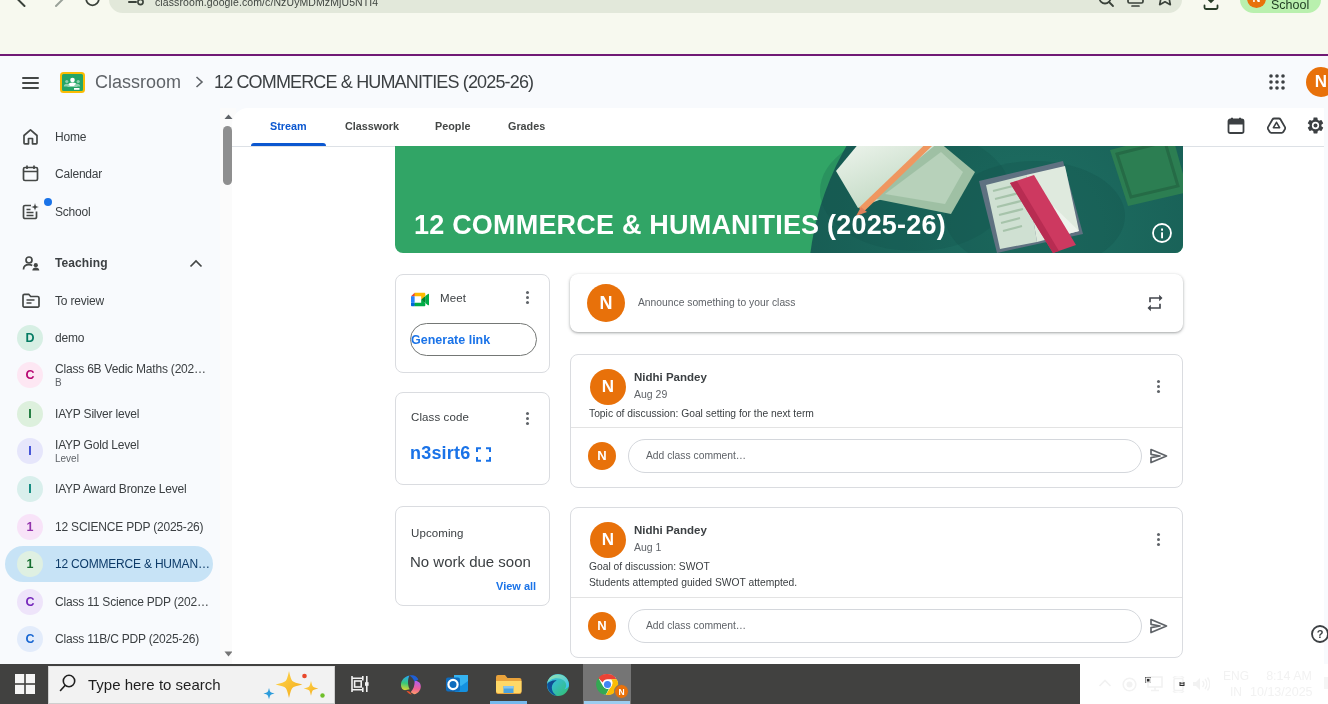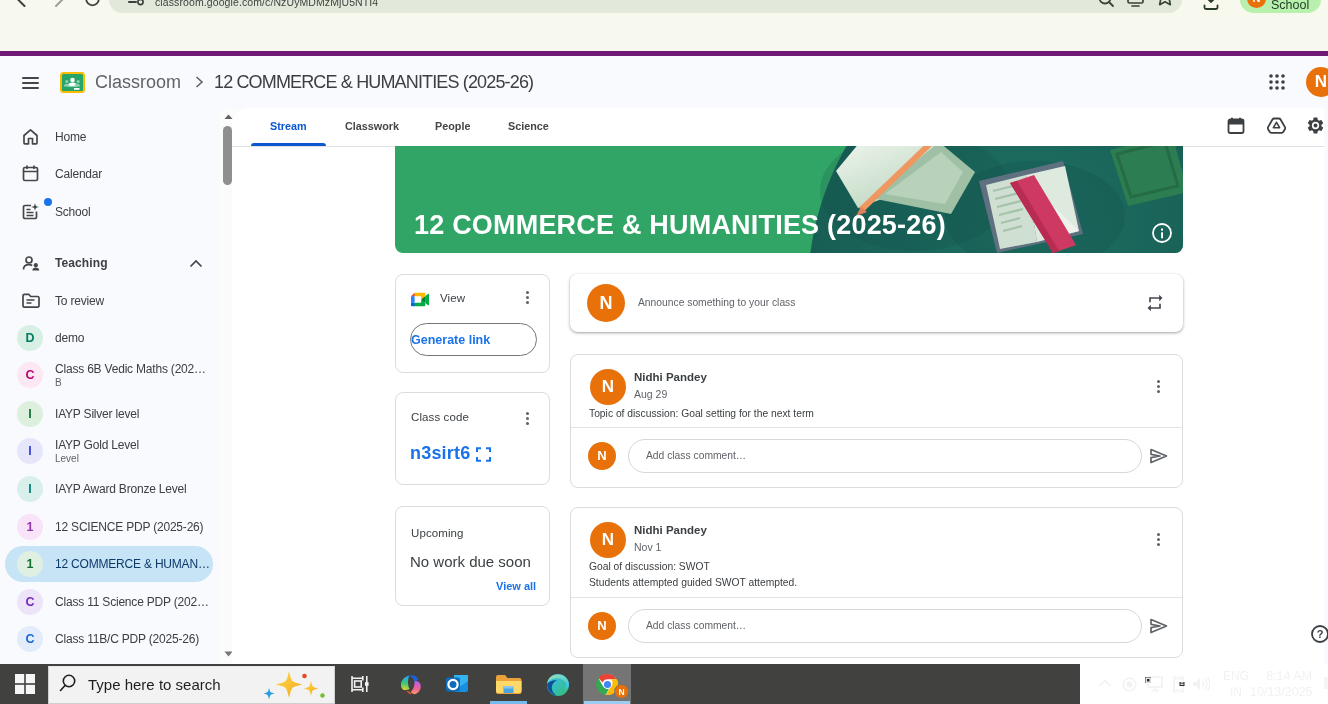--- a/index.html
+++ b/index.html
@@ -1,20 +1,20 @@
 <!DOCTYPE html>
 <html><head><meta charset="utf-8">
 <style>
 *{margin:0;padding:0;box-sizing:border-box}
 html,body{width:1328px;height:704px;overflow:hidden}
 body{font-family:"Liberation Sans",sans-serif;position:relative;background:#fff}
 .abs{position:absolute}
 #stage{position:absolute;left:0;top:0;width:1328px;height:704px;overflow:hidden}
 
-#chrome{position:absolute;left:0;top:0;width:1328px;height:56px;background:#f7f9ef;border-bottom:5px solid #701a75}
+#chrome{position:absolute;left:0;top:0;width:1328px;height:56px;background:#f7f9ef;border-bottom:2px solid #701a75}
 #omnibox{position:absolute;left:109px;top:-14px;width:1073px;height:27px;border-radius:14px;background:#e2e8da}
 #urltxt{position:absolute;left:155px;top:-4px;font-size:10.5px;color:#3f4540;letter-spacing:0.1px}
 #profchip{position:absolute;left:1240px;top:-14px;width:81px;height:27px;border-radius:14px;background:#b9f0ae}
 #profchip .av{position:absolute;left:7px;top:3px;width:19px;height:19px;border-radius:50%;background:#e8710a;color:#fff;font-size:11px;font-weight:bold;text-align:center;line-height:19px}
 #profchip .nm{position:absolute;left:31px;top:12px;font-size:12.5px;color:#1d3a20}
 
 #bmbar{position:absolute;left:0;top:16px;width:1328px;height:40px}
 #bmsep{position:absolute;left:1234px;top:12px;width:2.5px;height:16px;background:#a5e89b;border-radius:2px}
 #allbk{position:absolute;left:1276px;top:13px;font-size:12.5px;color:#30352f;white-space:nowrap}
 
@@ -183,21 +183,21 @@
       </svg>
   <div class="abs" style="left:223px;top:70px;width:9px;height:59px;border-radius:4.5px;background:#8f8f8f"></div>
   <svg class="abs" style="left:223px;top:594px" width="11" height="8">
         <path d="M1.5 1.5 L9.5 1.5 L5.5 6.5 Z" fill="#757575"></path>
       </svg>
 
   <div id="content">
     <div class="tab" style="left:38px;color:#0b57d0">Stream</div>
     <div class="tab" style="left:113px">Classwork</div>
     <div class="tab" style="left:203px">People</div>
-    <div class="tab" style="left:276px">Science</div>
+    <div class="tab" style="left:276px">Grades</div>
     <div class="abs" style="left:18.5px;top:34.5px;width:75px;height:3px;background:#0b57d0;border-radius:3px 3px 0 0"></div>
     <div id="tabline"></div>
 
     <svg class="abs" style="left:995px;top:9px" width="18" height="18">
           <rect x="1.5" y="2.5" width="15" height="13.5" rx="1.8" stroke="#3c4043" stroke-width="1.8" fill="none"></rect>
           <rect x="1.5" y="2.5" width="15" height="5" fill="#3c4043"></rect>
           <path d="M5 0.7 v3 M13 0.7 v3" stroke="#3c4043" stroke-width="2"></path>
         </svg>
     <svg class="abs" style="left:1035px;top:9px" width="19" height="17">
           <path d="M7.2 1.5 h4.6 a2 2 0 0 1 1.75 1 l4.4 7.6 a2 2 0 0 1 0 2 l-1.55 2.7 a2 2 0 0 1 -1.75 1 h-10.3 a2 2 0 0 1 -1.75 -1 l-1.55 -2.7 a2 2 0 0 1 0 -2 l4.4 -7.6 a2 2 0 0 1 1.75 -1 z" stroke="#3c4043" stroke-width="1.8" fill="none" stroke-linejoin="round"></path>
@@ -261,21 +261,21 @@
     <div class="card" style="left:163px;top:166px;width:155px;height:99px">
       <svg class="abs" style="left:15px;top:17px" width="18" height="15" viewBox="0 0 87.5 72">
         <path fill="#00832d" d="M49.5 36l8.53 9.75 11.47 7.33 2-17.02-2-16.64-11.69 6.44z"></path>
         <path fill="#0066da" d="M0 51.5V64c0 2.85 2.31 5.17 5.17 5.17H17.7l2.59-9.46-2.59-8.21-8.58-2.59z"></path>
         <path fill="#e94235" d="M17.7 2.83L0 20.5l9.12 2.59 8.58-2.59 2.55-8.1z"></path>
         <path fill="#2684fc" d="M0 20.5h17.7v31H0z"></path>
         <path fill="#00ac47" d="M82.6 8.68L69.5 19.42v33.66l13.16 10.79c1.97 1.54 4.85.13 4.85-2.37V11c0-2.53-2.95-3.92-4.91-2.32z"></path>
         <path fill="#00ac47" d="M49.5 36v15.5H17.7v17.67h46.63c2.85 0 5.17-2.31 5.17-5.17V53.08z"></path>
         <path fill="#ffba00" d="M64.33 2.83H17.7V20.5h31.8V36l20-16.57V8c0-2.86-2.31-5.17-5.17-5.17z"></path>
       </svg>
-      <div class="ltitle" style="left:44px;top:17px">View</div>
+      <div class="ltitle" style="left:44px;top:17px">Meet</div>
       <div class="dots3" style="left:130px;top:21px"></div>
       <div class="abs" style="left:14px;top:48px;width:127px;height:33px;border:1px solid #747775;border-radius:17px;text-align:left;line-height:32px;font-size:12.5px;font-weight:bold;color:#1a73e8">Generate link</div>
     </div>
     <div class="card" style="left:163px;top:284px;width:155px;height:93px">
       <div class="ltitle" style="left:15px;top:18px">Class code</div>
       <div class="dots3" style="left:130px;top:24px"></div>
       <div class="abs" style="left:14px;top:50px;font-size:18px;font-weight:bold;color:#1a73e8;letter-spacing:0.2px">n3sirt6</div>
       <svg class="abs" style="left:80px;top:54px" width="15" height="15">
         <g stroke="#1a73e8" stroke-width="2" fill="none">
           <path d="M1 5 V1.2 H5"></path>
@@ -310,21 +310,21 @@
       <div class="cpill" style="left:57px;top:84px;width:514px;height:34px"></div>
       <div class="abs" style="left:75px;top:95px;font-size:10.3px;color:#5f6368">Add class comment…</div>
       <svg class="abs" style="left:578px;top:92px" width="20" height="18">
         <path d="M2 15.5 V10.7 L11 9 L2 7.3 V2.5 L17.5 9 Z" stroke="#5f6368" stroke-width="1.7" fill="none" stroke-linejoin="round"></path>
       </svg>
     </div>
 
     <div class="card" style="left:338px;top:399px;width:613px;height:151px">
       <div class="orb" style="left:19px;top:14px;width:36px;height:36px;font-size:17px;line-height:36px">N</div>
       <div class="abs" style="left:63px;top:16px;font-size:11.5px;font-weight:bold;color:#3c4043">Nidhi Pandey</div>
-      <div class="abs" style="left:63px;top:33px;font-size:10.5px;color:#5f6368">Nov 1</div>
+      <div class="abs" style="left:63px;top:33px;font-size:10.5px;color:#5f6368">Aug 1</div>
       <div class="dots3" style="left:586px;top:30px"></div>
       <div class="pbody" style="top:53px">Goal of discussion: SWOT</div>
       <div class="pbody" style="top:69px">Students attempted guided SWOT attempted.</div>
       <div class="pdiv" style="top:89px"></div>
       <div class="orb" style="left:17px;top:104px;width:28px;height:28px;font-size:13px;line-height:28px">N</div>
       <div class="cpill" style="left:57px;top:101px;width:514px;height:34px"></div>
       <div class="abs" style="left:75px;top:112px;font-size:10.3px;color:#5f6368">Add class comment…</div>
       <svg class="abs" style="left:578px;top:109px" width="20" height="18">
         <path d="M2 15.5 V10.7 L11 9 L2 7.3 V2.5 L17.5 9 Z" stroke="#5f6368" stroke-width="1.7" fill="none" stroke-linejoin="round"></path>
       </svg>

